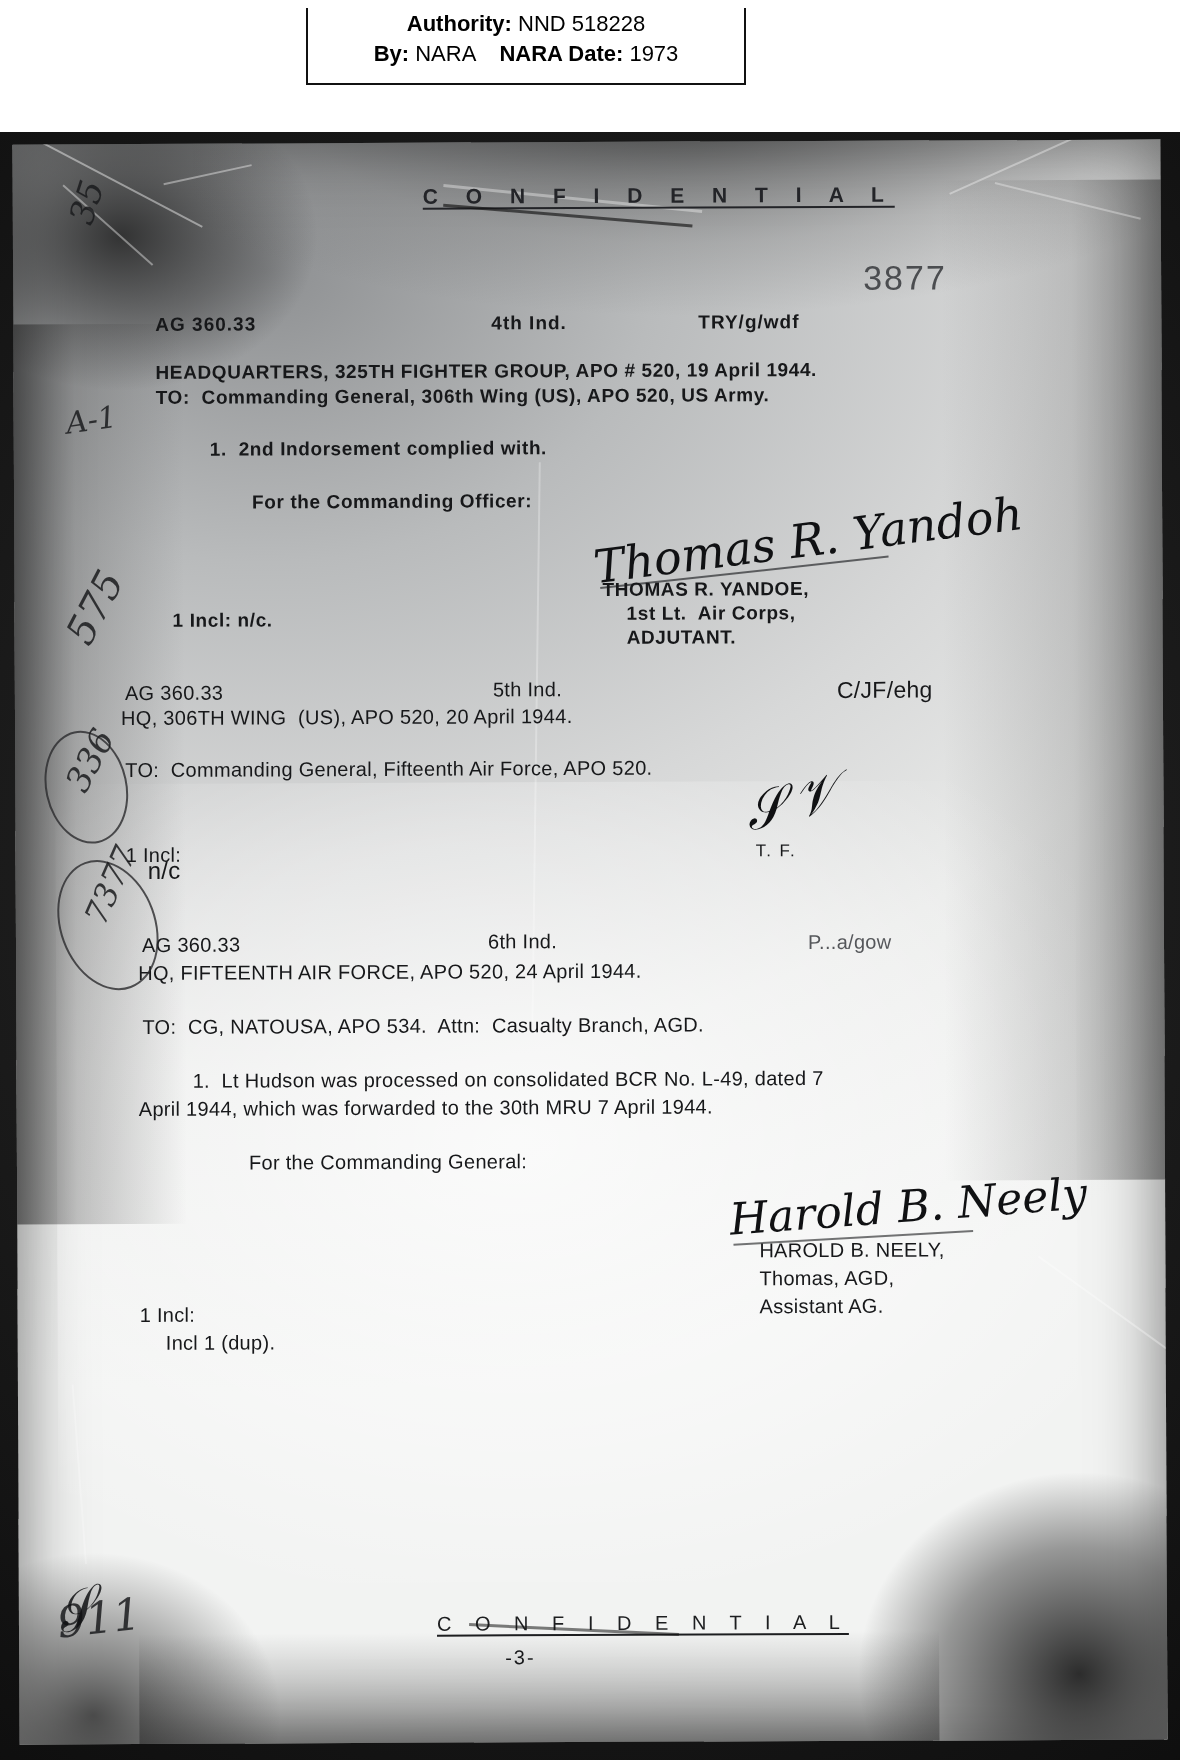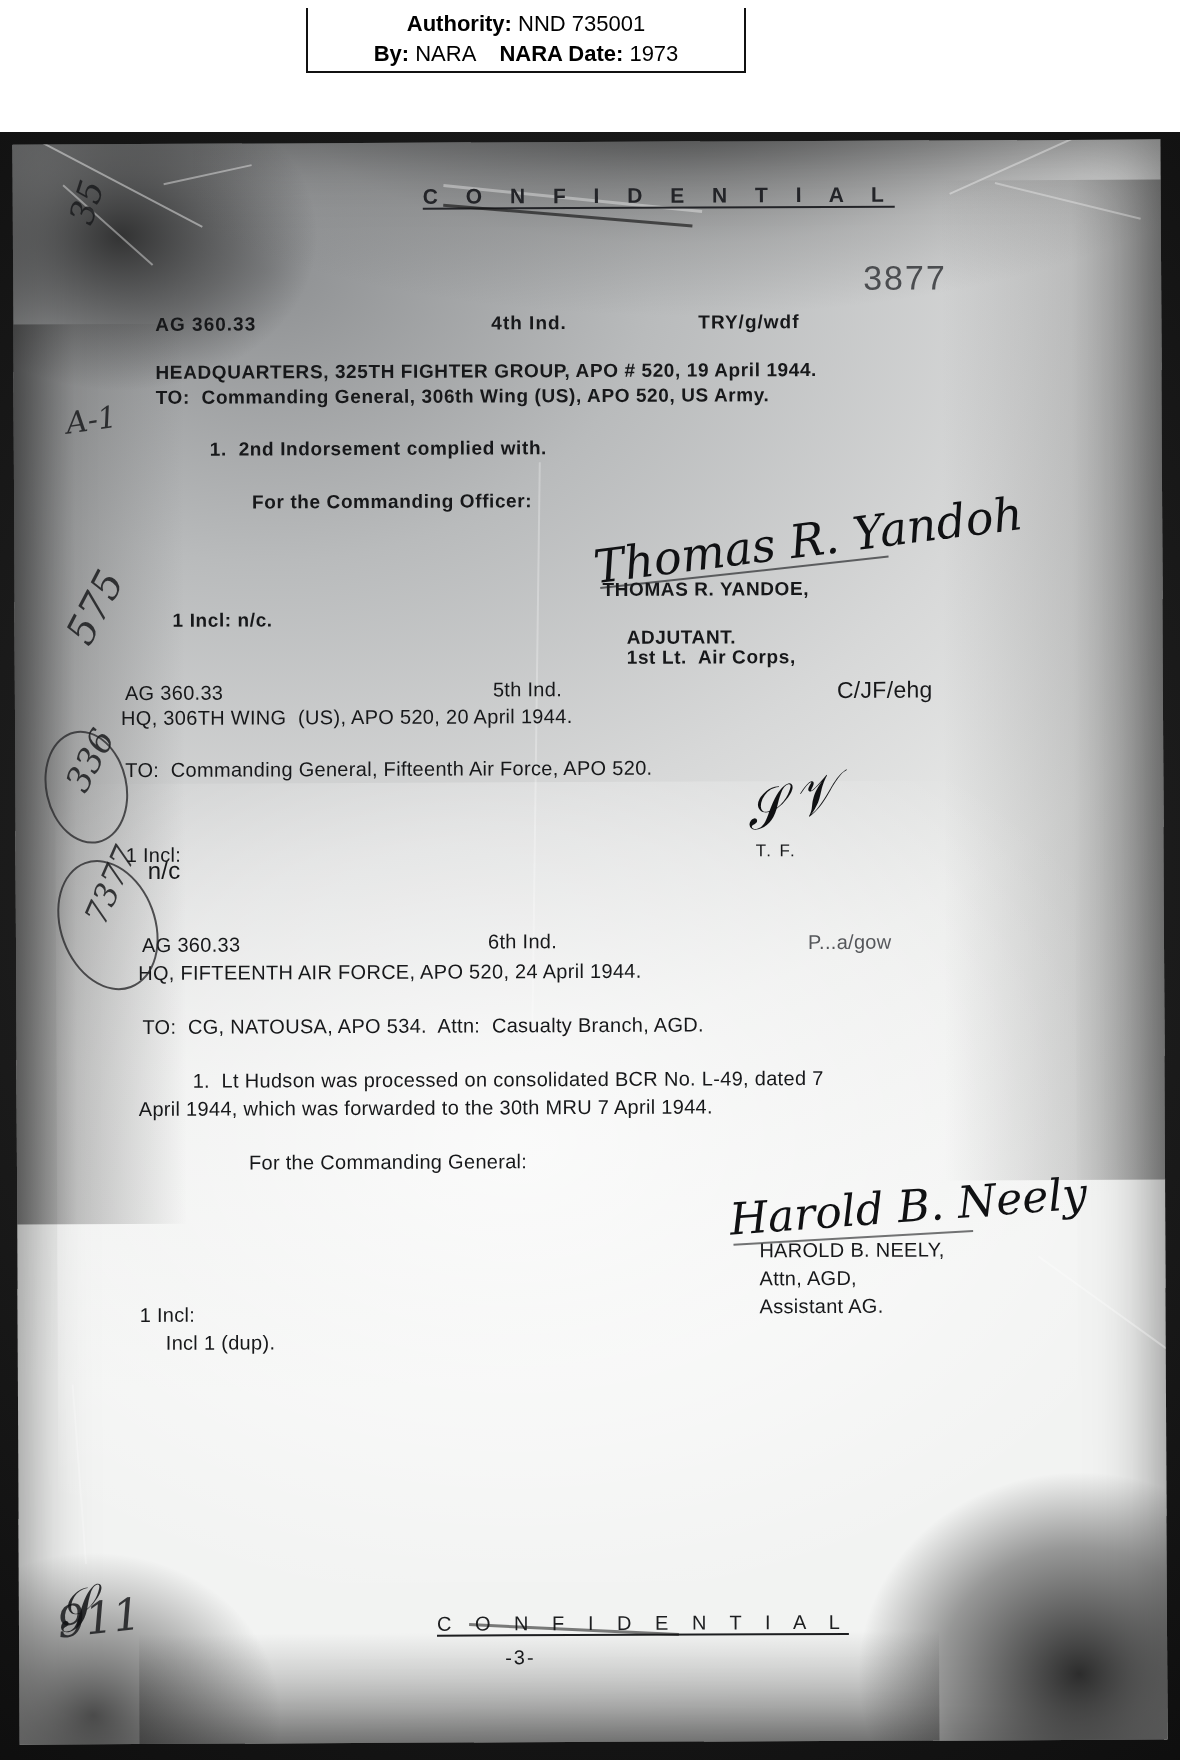--- a/index.html
+++ b/index.html
@@ -46,21 +46,21 @@
     border-right: 2px solid #111;
     text-align: center;
     font-size: 22px;
     color: #000;
     padding: 3px 0 2px 0;
     line-height: 1.15;
     background: #fff;
   }
   .stamp-row:last-child {
     border-bottom: 2px solid #111;
-    padding-bottom: 4px;
+    padding-bottom: 16px;
   }
   .stamp-row b { font-weight: bold; }
   .stamp-sep { display: inline-block; width: 12px; }
 
   
   #page-scan {
     position: absolute;
     left: 0;
     top: 132px;
     width: 1180px;
@@ -185,21 +185,21 @@
     opacity: .8;
   }
 </style>
 </head>
 <body>
 
 <div id="stamp-block">
   <div id="stamp-inner">
     <div class="stamp-row">
       <b>Authority:</b>
-      <span>NND 735001</span>
+      <span>NND 518228</span>
     </div>
     <div class="stamp-row">
       <b>By:</b>
       <span>NARA</span>
       <span class="stamp-sep"></span>
       <b>NARA Date:</b>
       <span>1973</span>
     </div>
   </div>
 </div>
@@ -241,21 +241,21 @@
     <div class="tx bold" style="left:142px; top:243px; font-size:19px; letter-spacing:.6px;">TO:  Commanding General, 306th Wing (US), APO 520, US Army.</div>
 
     <div class="tx bold" style="left:196px; top:295px; font-size:19px; letter-spacing:.6px;">1.  2nd Indorsement complied with.</div>
 
     <div class="tx bold" style="left:238px; top:348px; font-size:19px; letter-spacing:.6px;">For the Commanding Officer:</div>
 
     <div class="sig" style="left:578px; top:372px; font-size:46px; transform:rotate(-7deg);">Thomas R. Yandoh</div>
     <div class="sig-line" style="left:585px; top:430px; width:290px; transform:rotate(-6deg); opacity:.7;"></div>
 
     <div class="tx bold" style="left:588px; top:437px; font-size:19px; letter-spacing:.6px;">THOMAS R. YANDOE,</div>
-    <div class="tx bold" style="left:612px; top:461px; font-size:19px; letter-spacing:.6px;margin-top:44px;">1st Lt.  Air Corps,</div>
+    <div class="tx bold" style="left:612px; top:461px; font-size:19px; letter-spacing:.6px;">1st Lt.  Air Corps,</div>
     <div class="tx bold" style="left:612px; top:485px; font-size:19px; letter-spacing:.6px;text-align:right;">ADJUTANT.</div>
 
     <div class="tx bold" style="left:158px; top:466px; font-size:19px; letter-spacing:.6px;">1 Incl: n/c.</div>
 
     <div class="tx" style="left:110px; top:538px; font-size:20px;">AG 360.33</div>
     <div class="tx" style="left:478px; top:536px; font-size:20px;">5th Ind.</div>
     <div class="tx" style="left:822px; top:536px; font-size:23px;">C/JF/ehg</div>
 
     <div class="tx" style="left:106px; top:563px; font-size:20px;">HQ, 306TH WING  (US), APO 520, 20 April 1944.</div>
 
@@ -277,21 +277,21 @@
 
     <div class="tx" style="left:176px; top:926px; font-size:20px;">1.  Lt Hudson was processed on consolidated BCR No. L-49, dated 7</div>
     <div class="tx" style="left:122px; top:954px; font-size:20px;">April 1944, which was forwarded to the 30th MRU 7 April 1944.</div>
 
     <div class="tx" style="left:232px; top:1008px; font-size:20px;">For the Commanding General:</div>
 
     <div class="sig" style="left:712px; top:1040px; font-size:44px; transform:rotate(-4deg);">Harold B. Neely</div>
     <div class="sig-line" style="left:716px; top:1096px; width:240px; transform:rotate(-3deg); opacity:.65;"></div>
 
     <div class="tx" style="left:742px; top:1098px; font-size:20px;">HAROLD B. NEELY,</div>
-    <div class="tx" style="left:742px; top:1126px; font-size:20px;">Attn, AGD,</div>
+    <div class="tx" style="left:742px; top:1126px; font-size:20px;">Thomas, AGD,</div>
     <div class="tx" style="left:742px; top:1154px; font-size:20px;">Assistant AG.</div>
 
     <div class="tx" style="left:122px; top:1160px; font-size:20px;">1 Incl:</div>
     <div class="tx" style="left:148px; top:1188px; font-size:20px;">Incl 1 (dup).</div>
 
     <div class="tx" style="left:418px; top:1470px; font-size:20px; letter-spacing:9px; text-decoration:underline; text-underline-offset:4px; color:#1d1e20;">C O N F I D E N T I A L</div>
     <div class="scratch" style="left:450px; top:1486px; width:210px; height:3px; background:rgba(20,20,20,.55); transform:rotate(3deg);"></div>
     <div class="tx" style="left:486px; top:1504px; font-size:20px; letter-spacing:2px;">-3-</div>
 
     <div class="hand" style="left:52px; top:38px; font-size:34px; transform:rotate(-72deg);">35</div>

